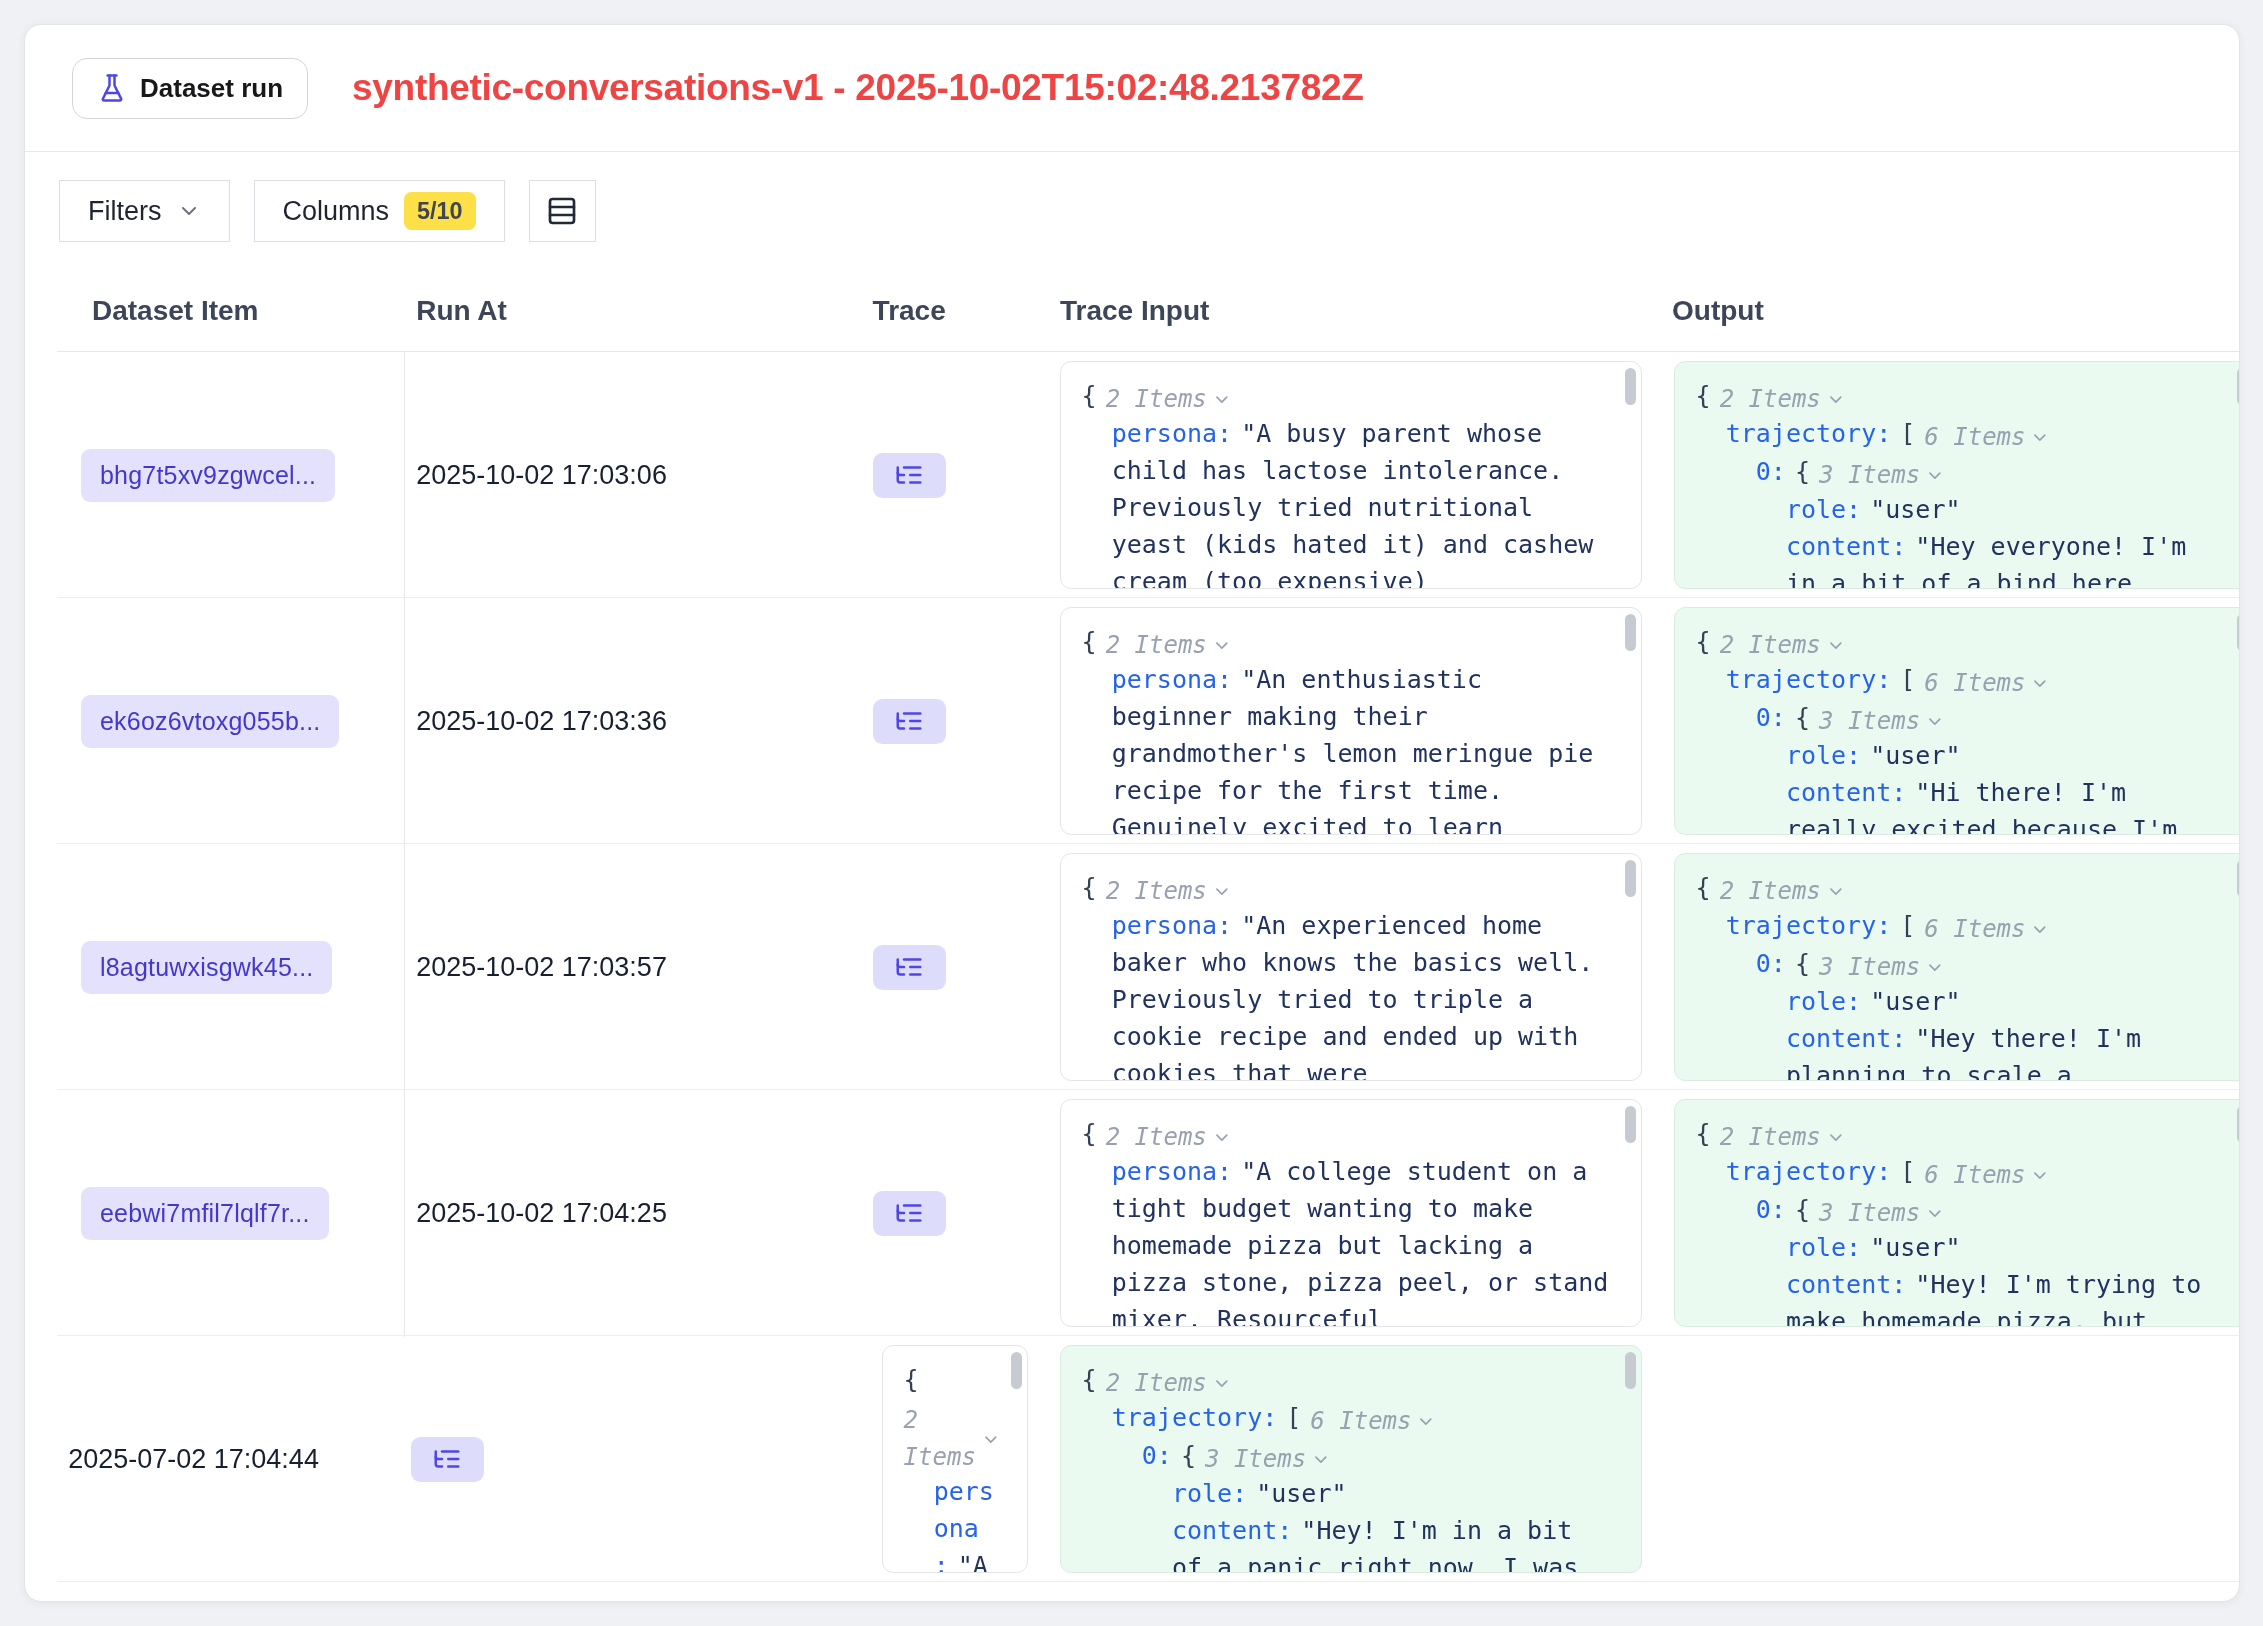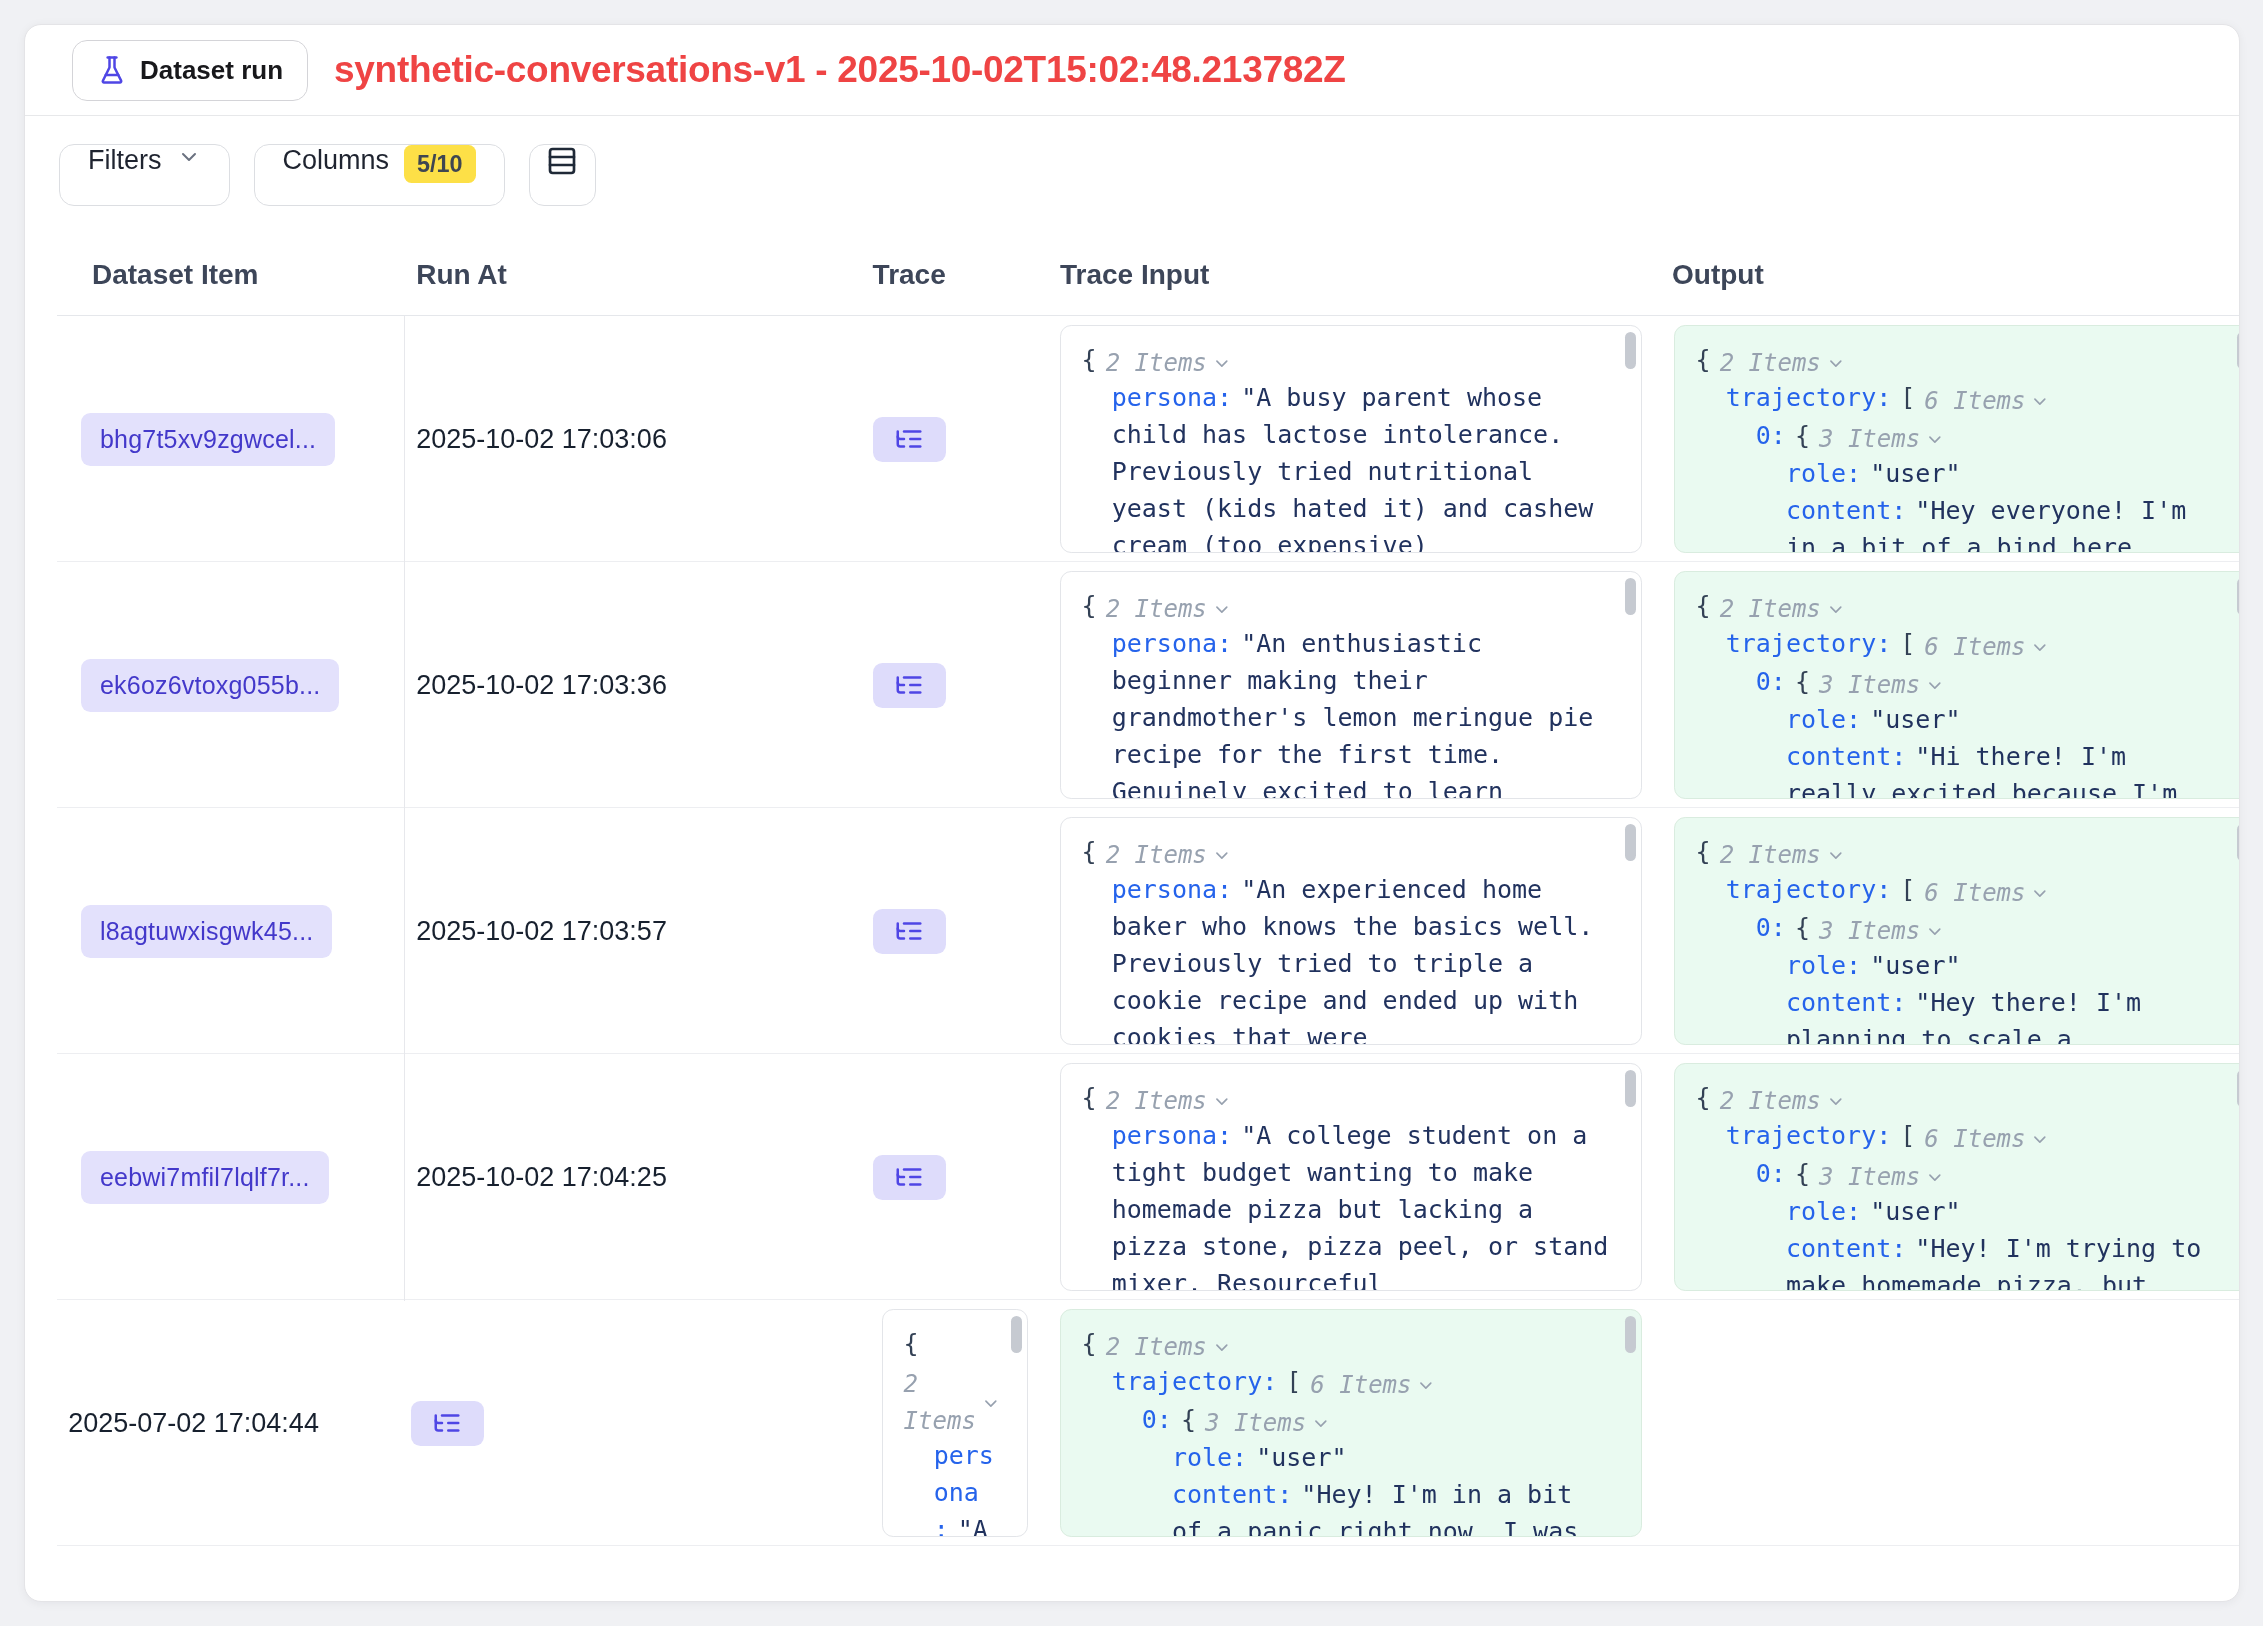--- a/index.html
+++ b/index.html
@@ -15,24 +15,24 @@
     position: absolute;
     left: 24px; top: 24px; right: 24px; bottom: 24px;
     background: #ffffff;
     border: 0.9px solid #e4e4e7;
     border-radius: 17px;
     box-shadow: 0 1.9px 9.4px rgba(15, 23, 42, 0.05);
     overflow: hidden;
   }
   
   .card-header {
-    height: 91px;
+    height: 127px;
     display: flex;
     align-items: center;
-    gap: 26px;
+    gap: 44px;
     padding: 0 47px;
     border-bottom: 0.9px solid #e7e8ea;
   }
   .run-badge {
     display: inline-flex;
     align-items: center;
     gap: 13px;
     padding: 14px 24px;
     border: 1.4px solid #d4d4d8;
     border-radius: 15px;
@@ -53,26 +53,26 @@
   
   .toolbar {
     display: flex;
     align-items: center;
     gap: 24px;
     padding: 28px 34px;
   }
   .btn {
     height: 62px;
     display: inline-flex;
-    align-items: flex-start;
+    align-items: center;
     gap: 15px;
     padding: 0 28px;
     background: #fff;
     border: 0.9px solid #dcdee2;
-    border-radius: 15px;
+    border-radius: 0;
     font-family: inherit;
     font-size: 27px;
     font-weight: 500;
     color: #1f2430;
     cursor: pointer;
   }
   .btn .chev-icon { color: #6b7280; display: inline-flex; }
   .count-badge {
     background: #fde047;
     border-radius: 7.5px;

